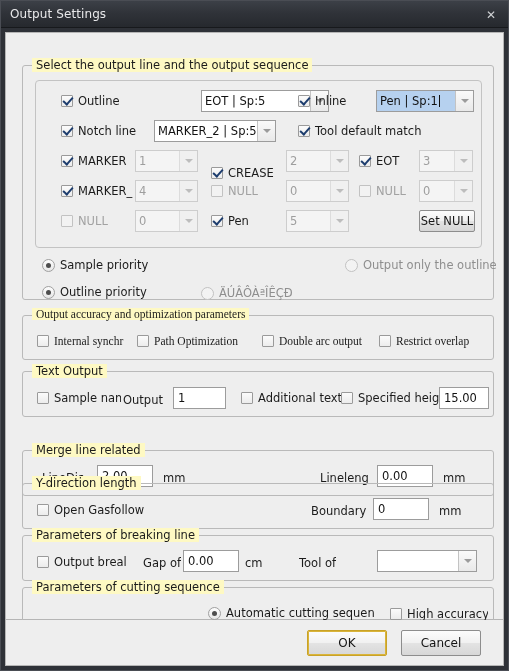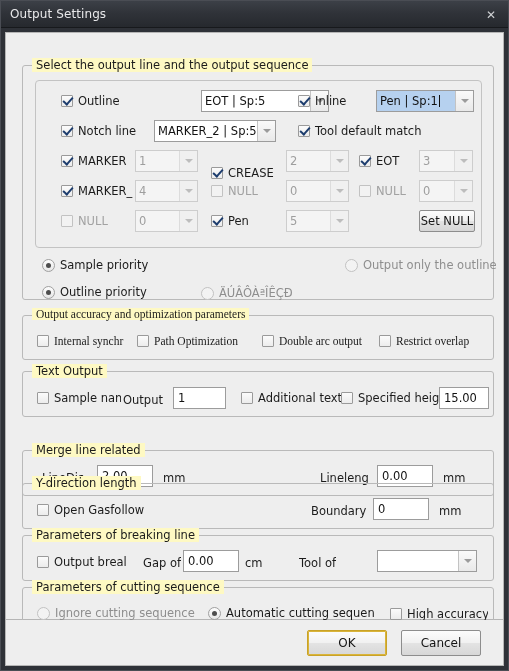--- a/index.html
+++ b/index.html
@@ -402,24 +402,20 @@
       <span class="lbl" style="left:222px; top:20px;">cm</span>
       <span class="lbl" style="left:276px; top:20px;">Tool of</span>
       <div class="combo" style="left:354px; top:14px; width:100px; height:22px;">
         <span class="cv"></span>
         <span class="arw"></span>
       </div>
     </div>
 
     <div class="gb" style="left:16px; top:554px; width:472px; height:70px;">
       <span class="gb-title">Parameters of cutting sequence</span>
-      <div class="rad dis" style="left:14px; top:17px; width:170px; height:16px;">
-        <span class="ring"></span>
-        <span>Ignore cutting sequence</span>
-      </div>
       <div class="rad" style="left:185px; top:17px; width:175px; height:16px;">
         <span class="ring on"></span>
         <span>Automatic cutting sequen</span>
       </div>
       <div class="chk" style="left:367px; top:18px; width:98px; height:16px;">
         <span class="box"></span>
         <span>High accuracy</span>
       </div>
       <div class="chk" style="left:14px; top:46px; width:170px; height:16px;">
         <span class="box on"></span>

